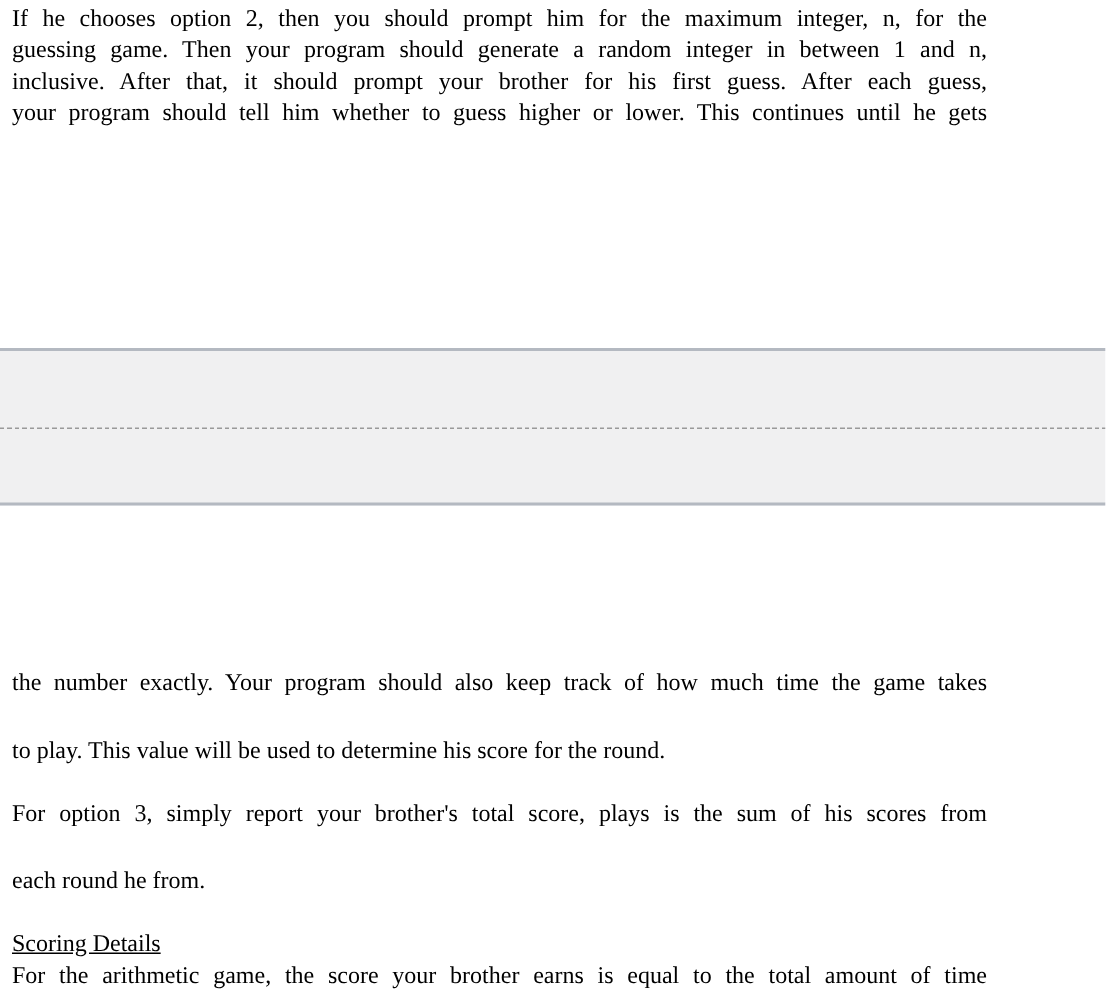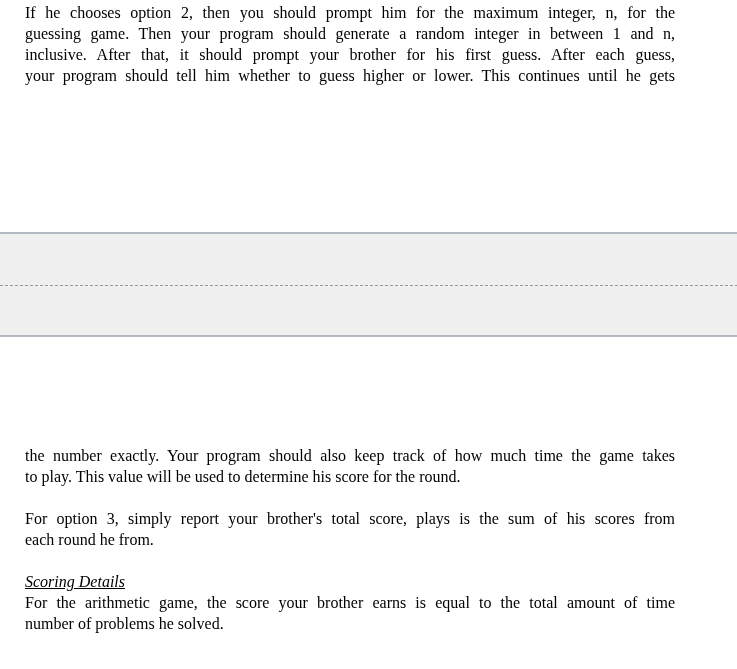--- a/index.html
+++ b/index.html
@@ -12,38 +12,38 @@
     height: 669px;
     background: #ffffff;
     overflow: hidden;
     font-family: "Liberation Serif", serif;
     font-size: 16px;
     line-height: 21px;
     color: #000000;
   }
   .text-region {
     position: absolute;
-    left: 25px;
+    left: 8px;
     width: 650px;
   }
   #page1-text { top: 2px; }
   #page2-text { top: 445px; }
   .line {
     text-align: justify;
     text-align-last: justify;
   }
   .line-last {
     text-align: left;
     text-align-last: left;
+    margin-top: 24px;
   }
   .block { margin-top: 21px; }
   .block:first-child { margin-top: 0; }
   .heading + .para { margin-top: 0; }
   .heading {
-    font-style: italic;
     text-decoration: underline;
   }
   #page-break-band {
     position: absolute;
     left: 0;
     top: 232px;
     width: 737px;
     height: 101px;
     background: #f0f0f1;
     border-top: 2px solid #b4b9c1;

